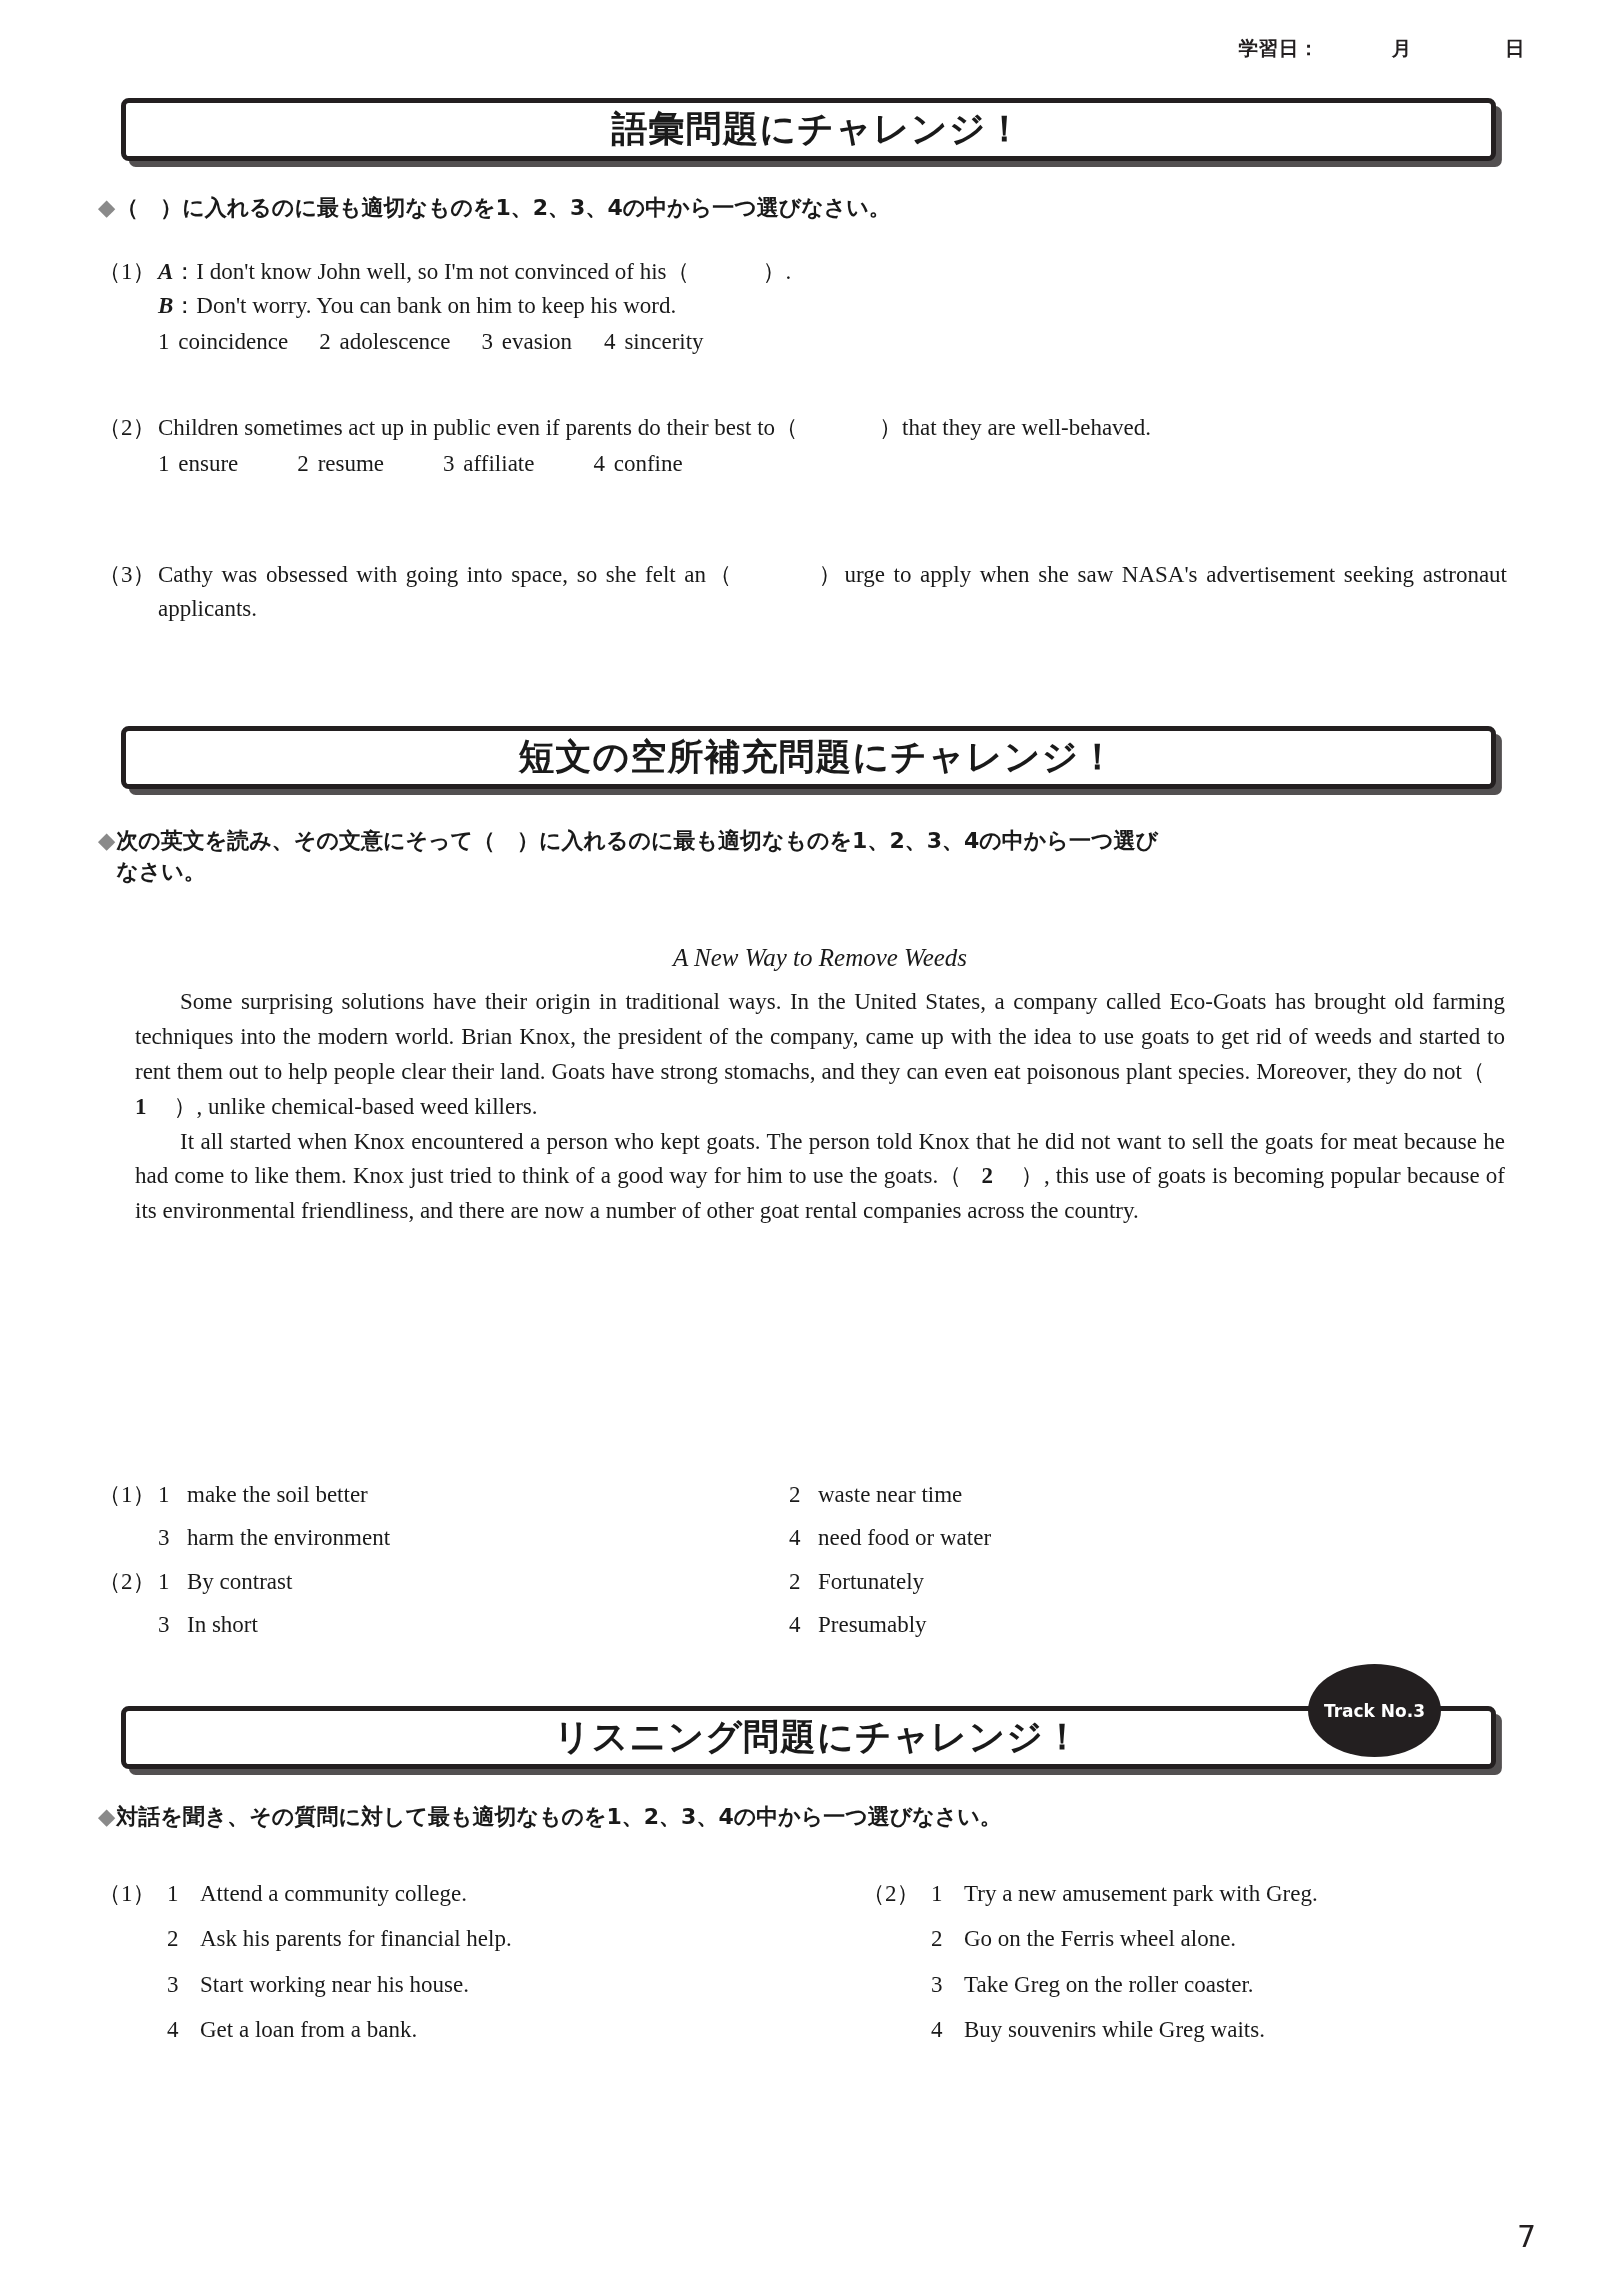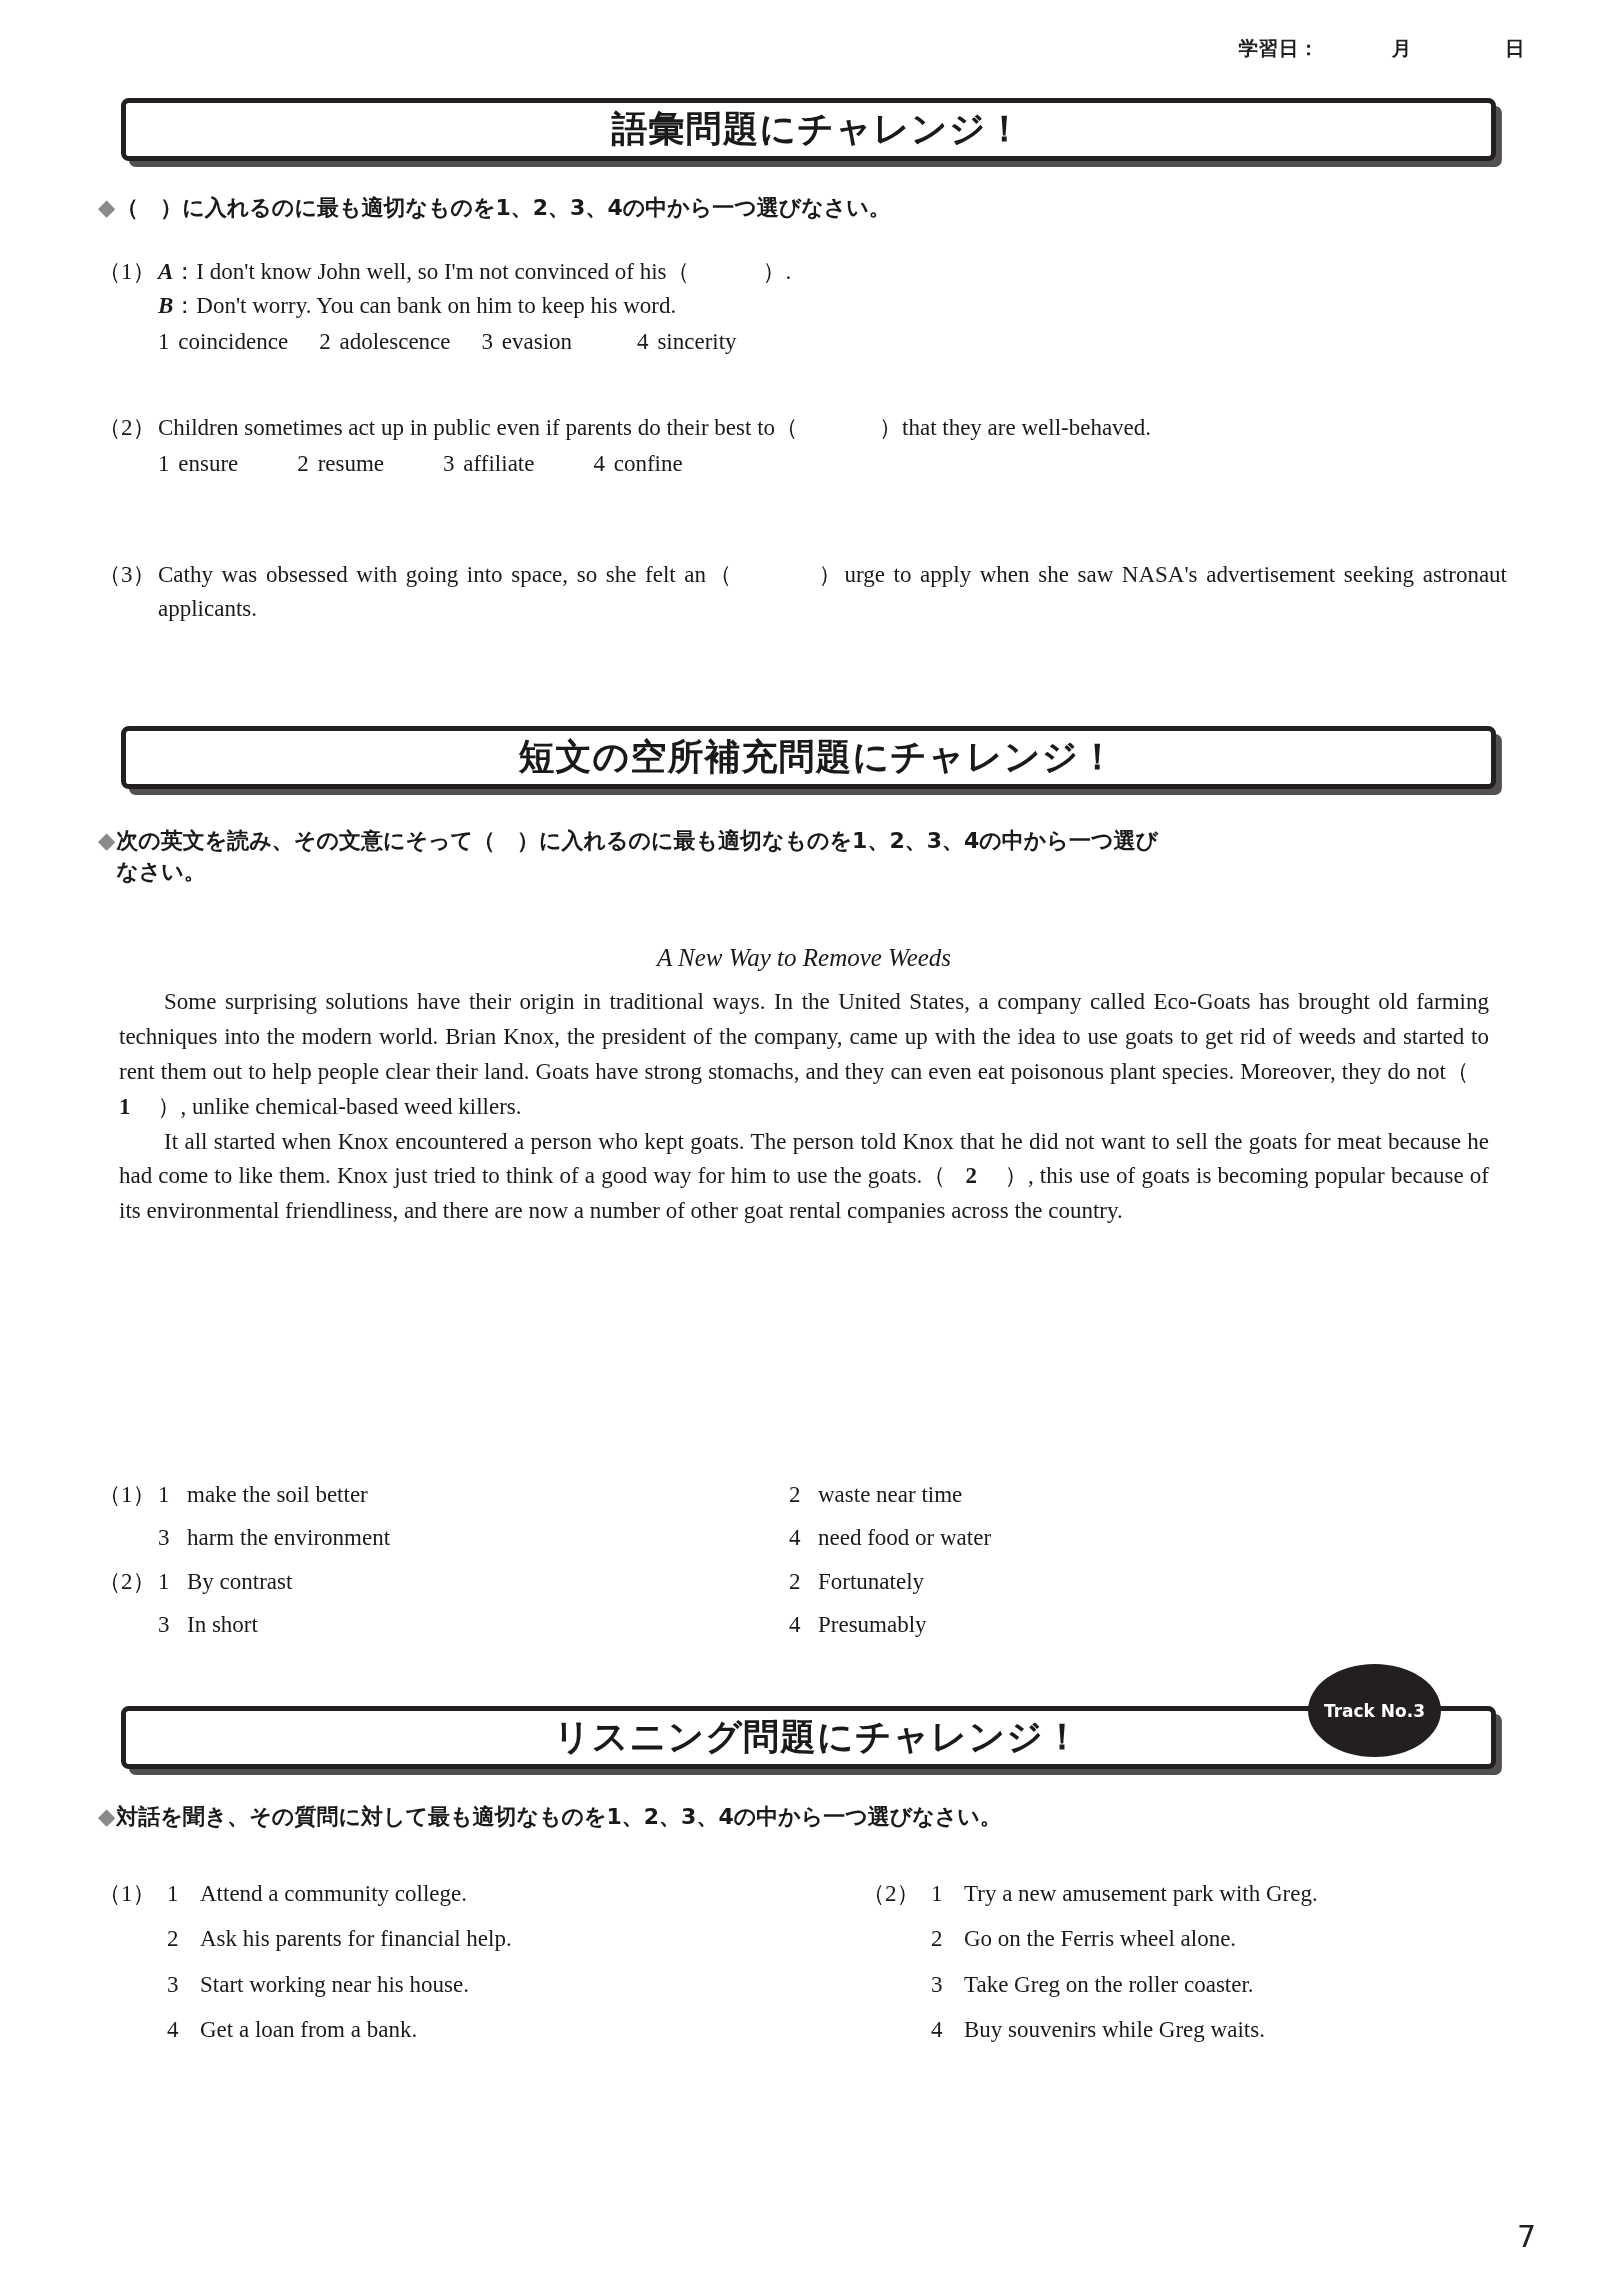--- a/index.html
+++ b/index.html
@@ -223,21 +223,21 @@
       <div class="q-body">
         <div class="q-text">
           <span class="speaker">A</span><span>：I don't know John well, so I'm not convinced of his（</span><span class="gap-s"></span><span>）.</span>
         </div>
         <div class="q-text">
           <span class="speaker">B</span><span>：Don't worry. You can bank on him to keep his word.</span>
         </div>
         <div class="choices">
           <span class="choice" style="margin-right:31px;"><span class="ch-num">1</span><span>coincidence</span></span>
           <span class="choice" style="margin-right:31px;"><span class="ch-num">2</span><span>adolescence</span></span>
-          <span class="choice" style="margin-right:65px;font-family:Liberation Serif, serif;"><span class="ch-num">3</span><span>evasion</span></span>
+          <span class="choice" style="margin-right:32px;font-family:Liberation Serif, serif;"><span class="ch-num">3</span><span>evasion</span></span>
           <span class="choice"><span class="ch-num">4</span><span>sincerity</span></span>
         </div>
       </div>
     </div>
   </div>
 
   <div style="position:absolute; top:411px; left:98px; width:1409px;">
     <div class="q-row">
       <div class="q-num">（2）</div>
       <div class="q-body">
@@ -274,21 +274,21 @@
   </div>
 
   <div style="position:absolute; top:825px; left:98px; width:1414px;" class="instruction">
     <span class="diamond">◆</span>
     <span>
       <span class="itxt">次の英文を読み、その文意にそって（　）に入れるのに最も適切なものを1、2、3、4の中から一つ選び</span>
       <span class="itxt">なさい。</span>
     </span>
   </div>
 
-  <div style="position:absolute; top:944px; left:119px; width:1370px;" class="passage">
+  <div style="position:absolute; top:944px; left:135px; width:1370px;" class="passage">
     <div class="passage-title">A New Way to Remove Weeds</div>
     <p class="indent" style="margin-top:12.7px;">
       <span>Some surprising solutions have their origin in traditional ways. In the United States, a company called Eco-Goats has brought old farming techniques into the modern world. Brian Knox, the president of the company, came up with the idea to use goats to get rid of weeds and started to rent them out to help people clear their land. Goats have strong stomachs, and they can even eat poisonous plant species. Moreover, they do not（</span><span class="gap-s" style="width:19.6px;"></span><span class="bold-blank">1</span><span class="gap-s" style="width:27px;"></span><span>）, unlike chemical-based weed killers.</span>
     </p>
     <p class="indent">
       <span>It all started when Knox encountered a person who kept goats. The person told Knox that he did not want to sell the goats for meat because he had come to like them. Knox just tried to think of a good way for him to use the goats.（</span><span class="gap-s" style="width:19.6px;"></span><span class="bold-blank">2</span><span class="gap-s" style="width:27px;"></span><span>）, this use of goats is becoming popular because of its environmental friendliness, and there are now a number of other goat rental companies across the country.</span>
     </p>
   </div>
 
   <div style="position:absolute; top:1478px; left:98px; width:1409px;" class="ans-grid">

